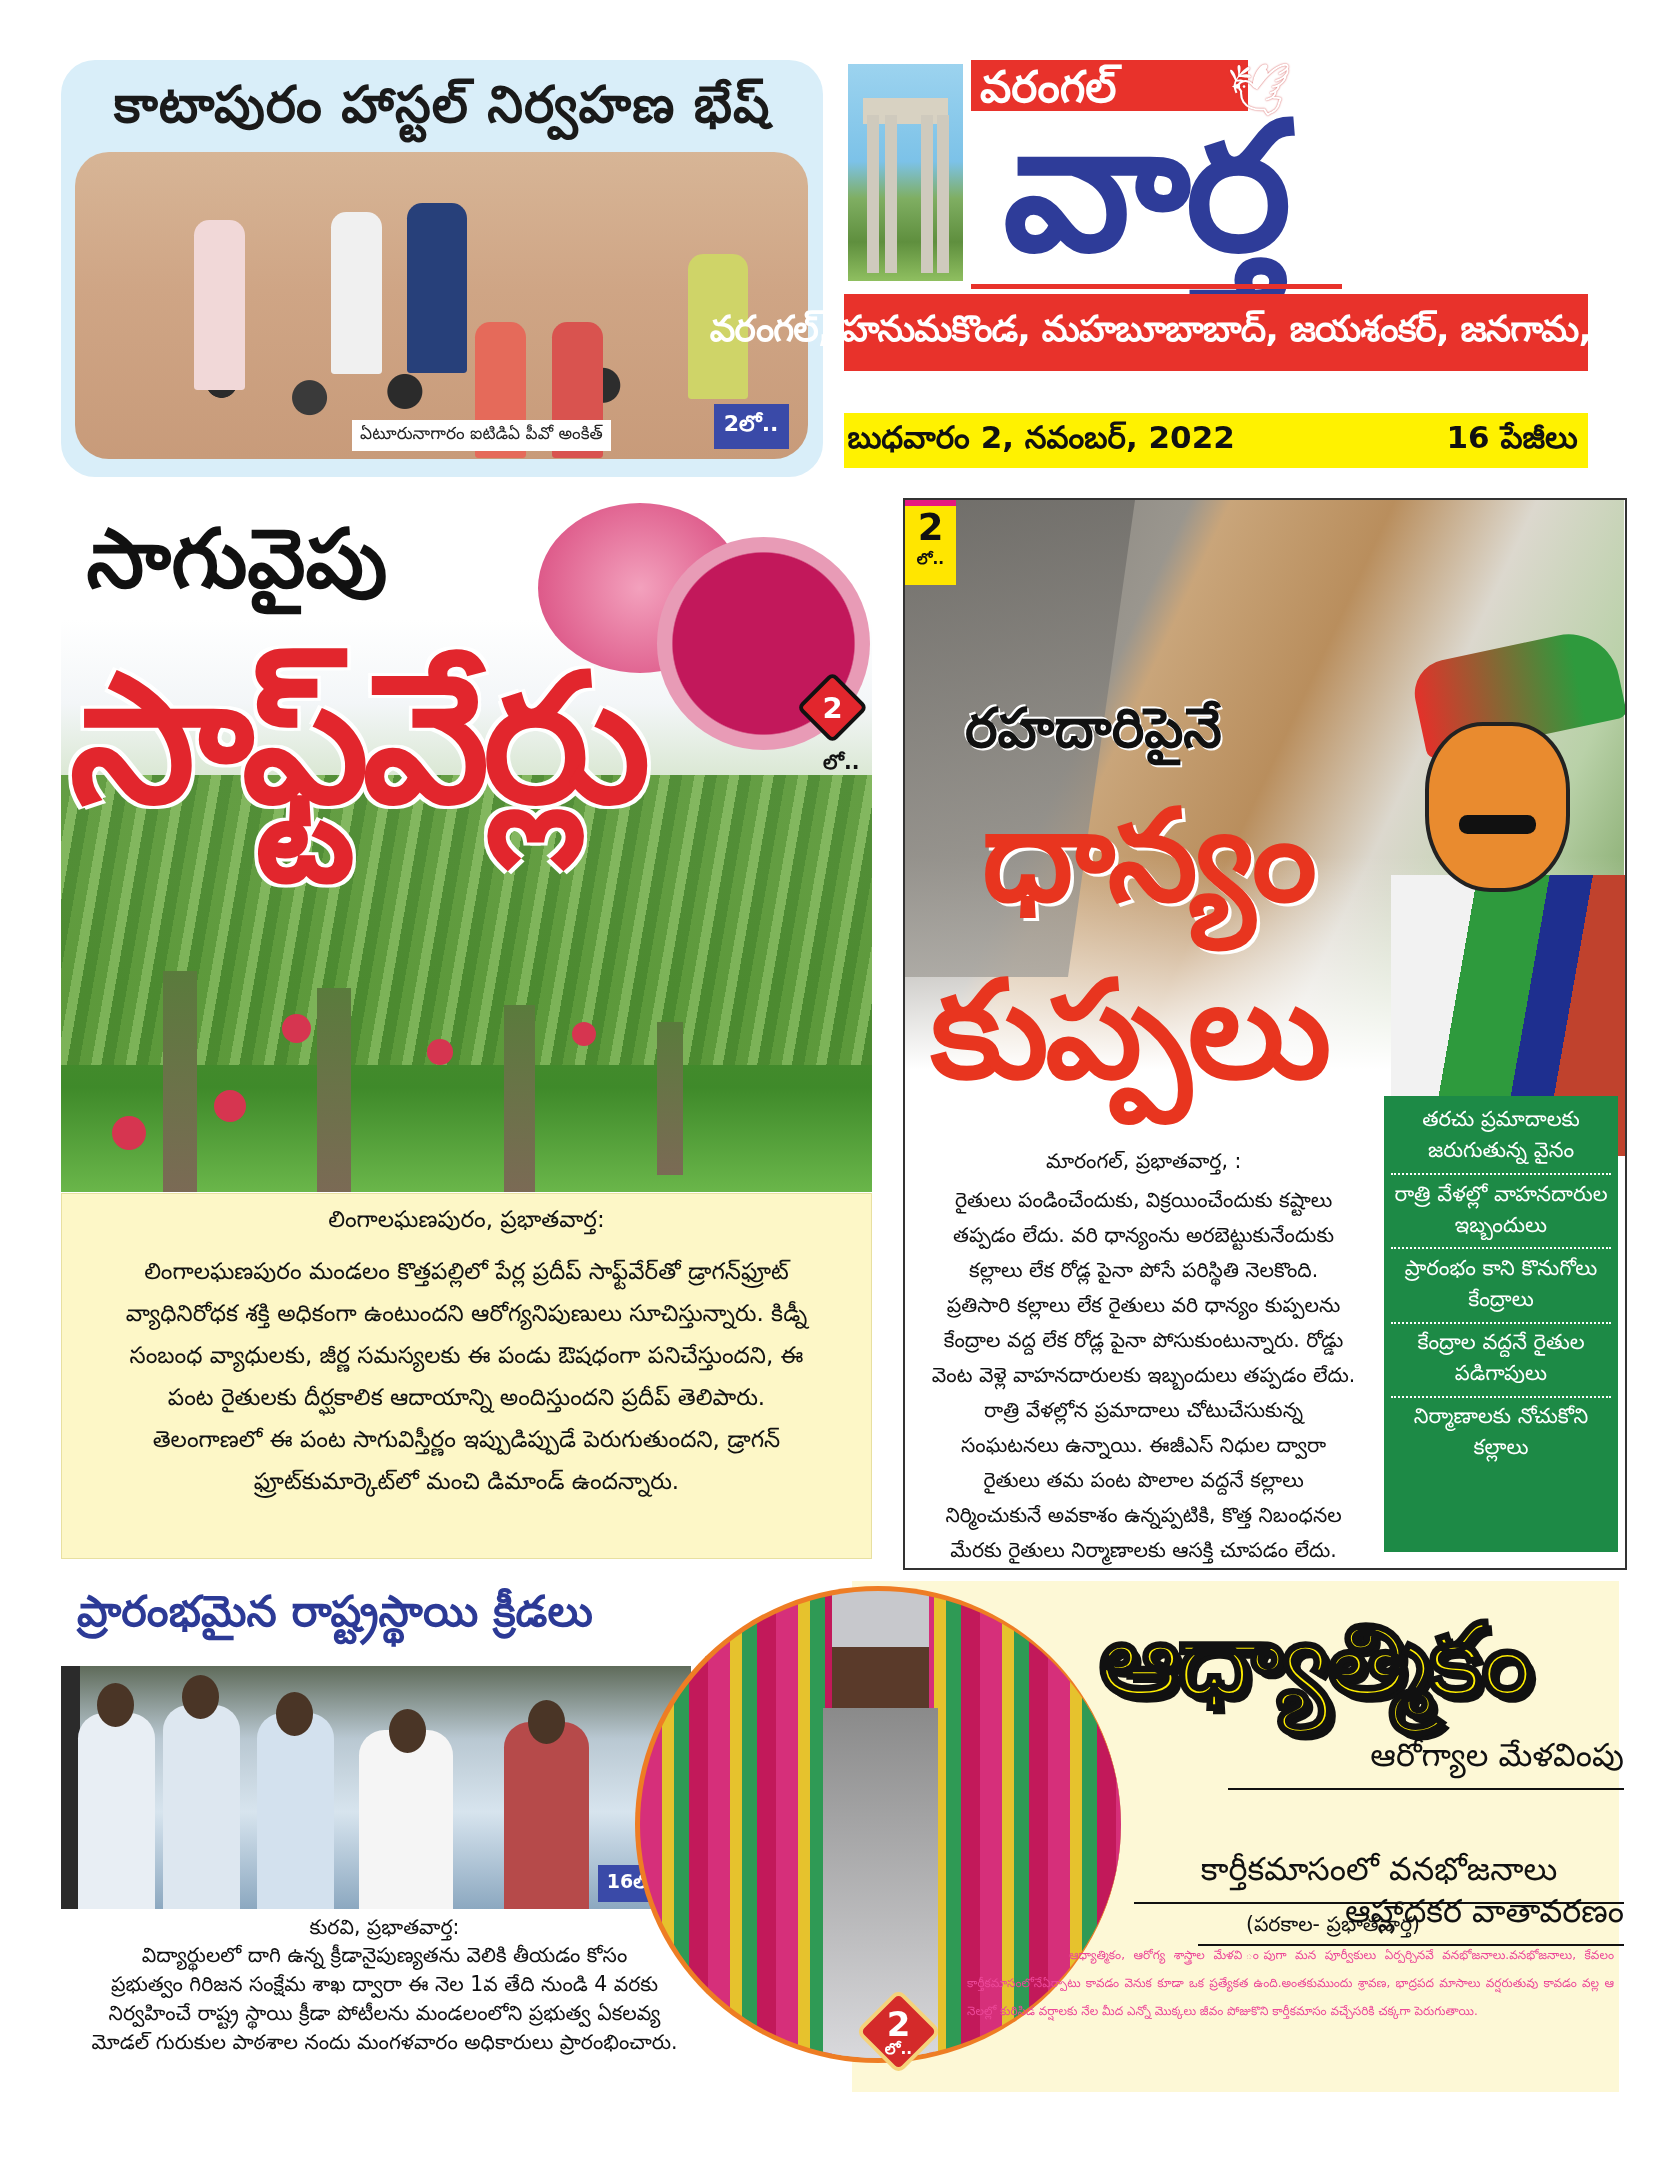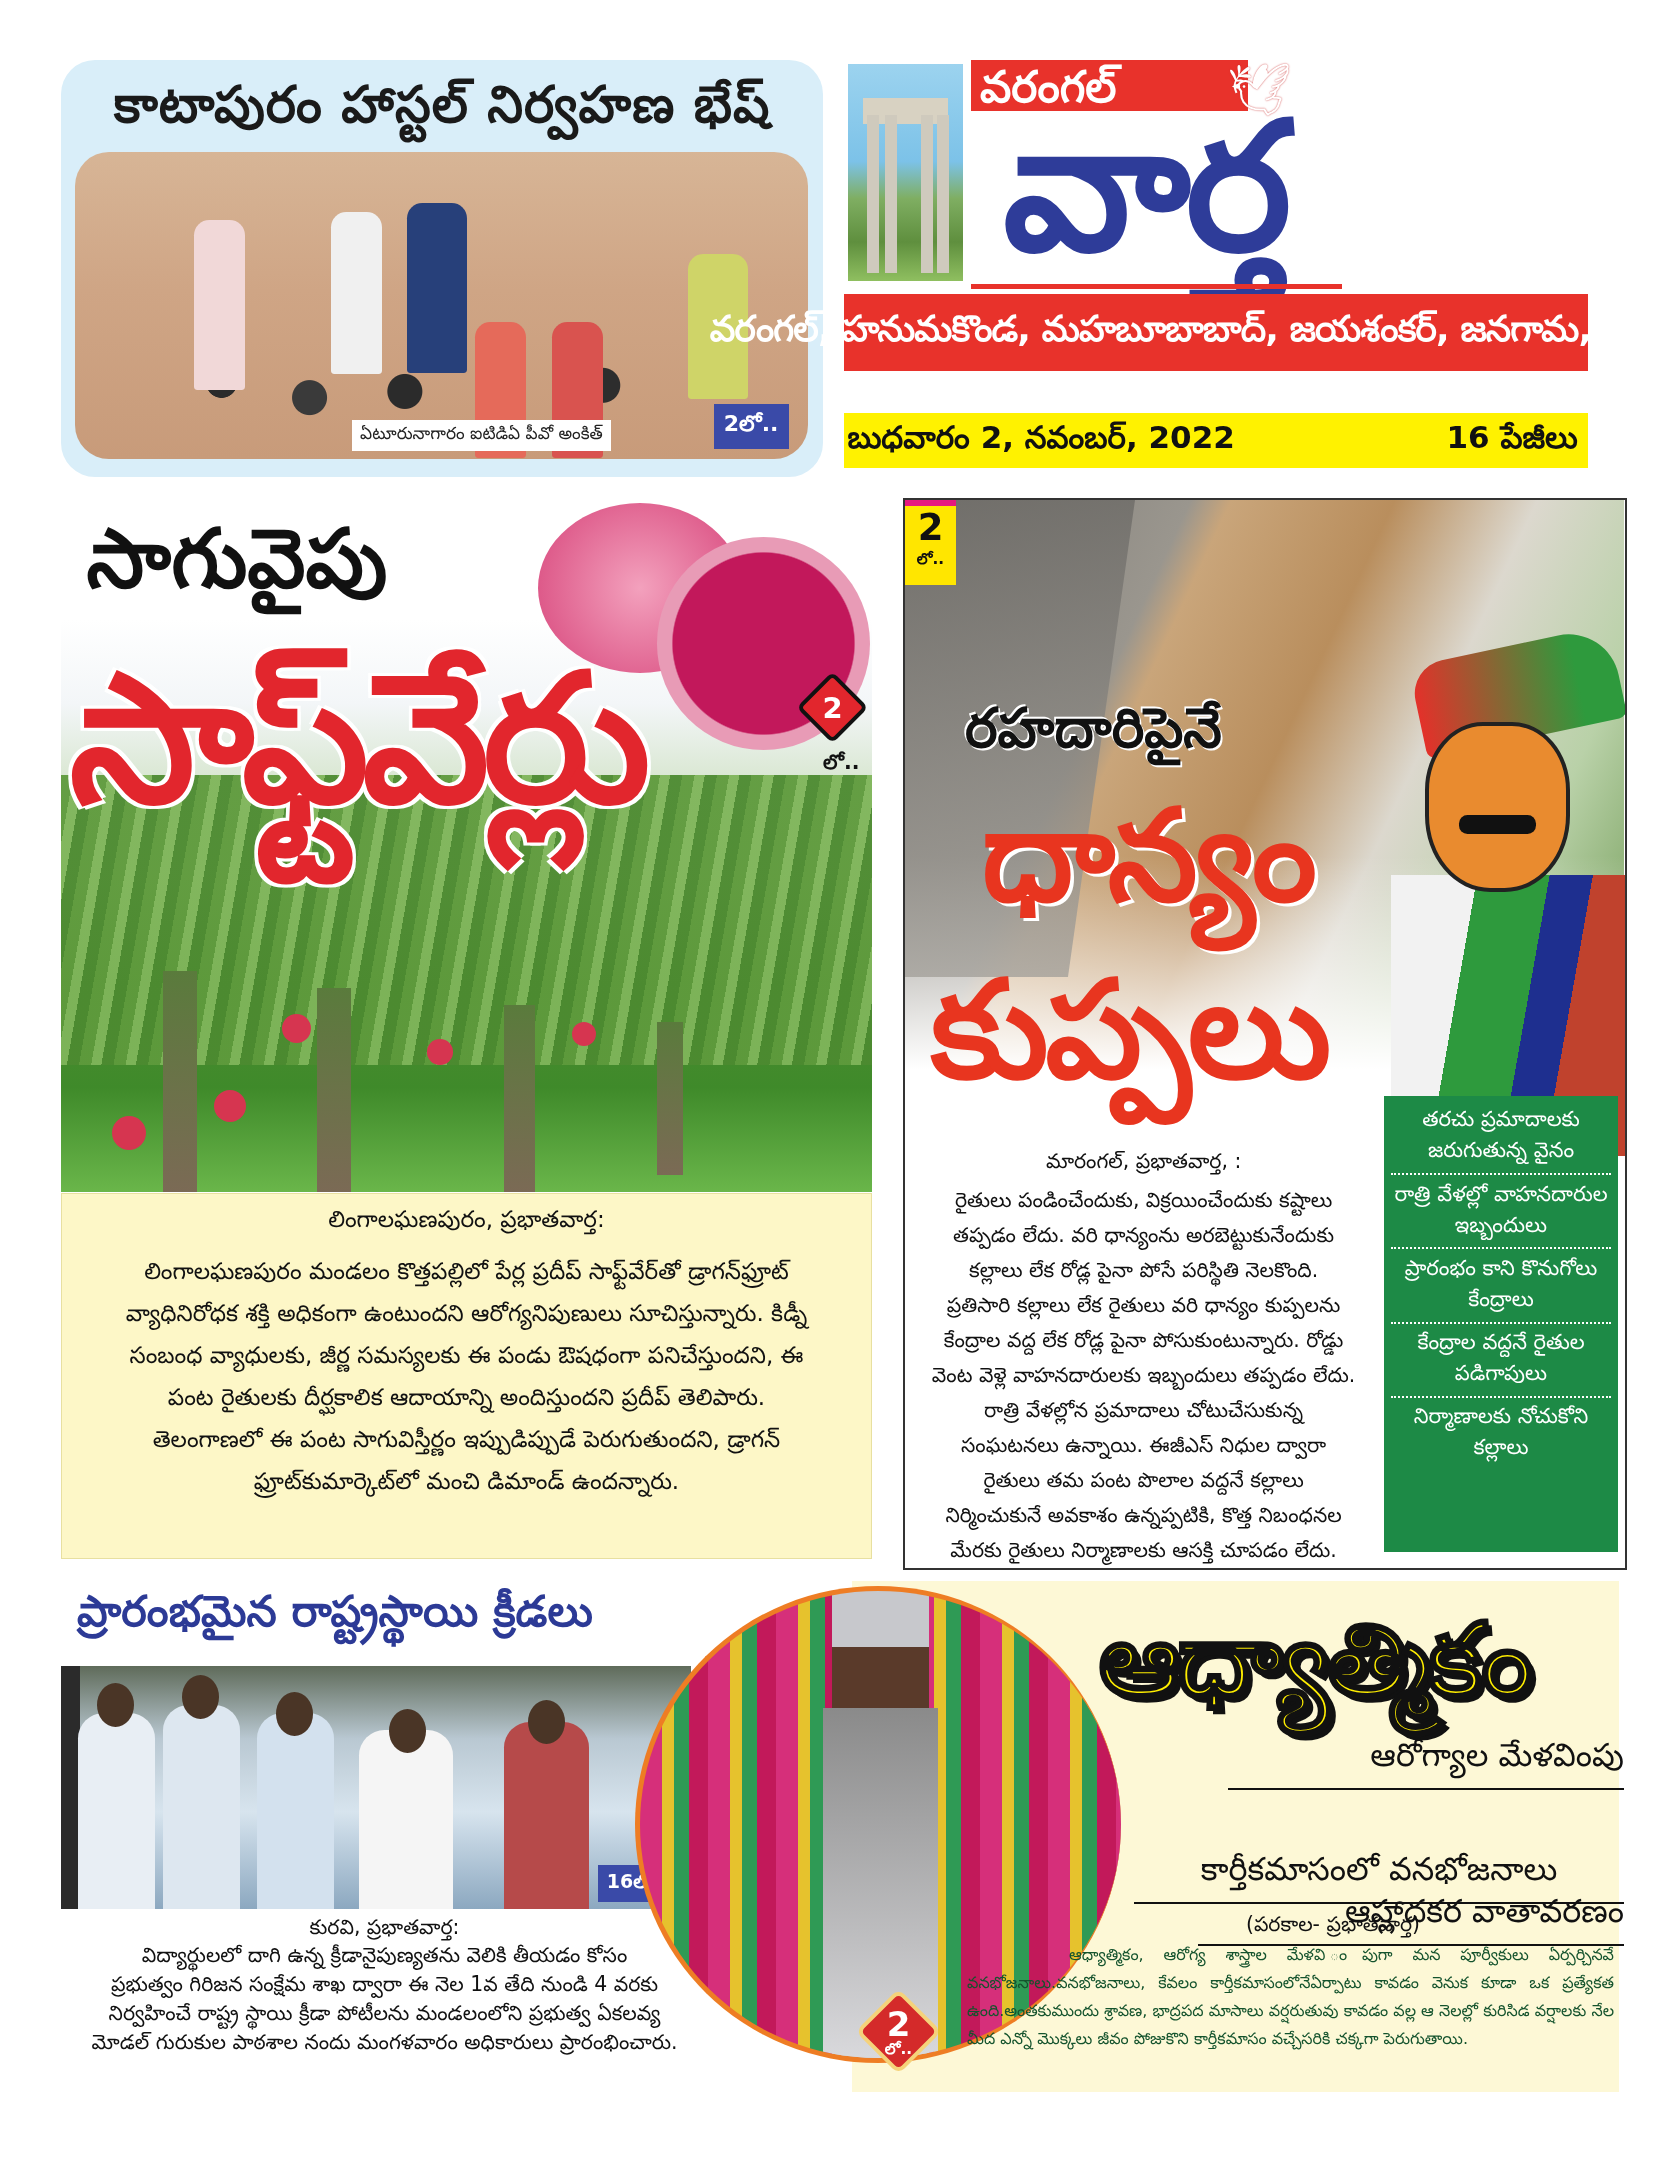--- a/index.html
+++ b/index.html
@@ -107,21 +107,21 @@
   .temple-badge .num { position: absolute; left: 0; right: 0; top: 15.3px; text-align: center; color: #fff; font-weight: bold; font-size: 34px; }
   .temple-badge .lo { position: absolute; left: 0; right: 0; top: 51px; text-align: center; color: #fff; font-weight: bold; font-size: 15.3px; }
 
   .spirit-title { left: 1099px; top: 1601px; font-size: 101px; font-weight: bold; color: #ffee00; -webkit-text-stroke: 3.4px #111; text-shadow: 5.1px 5.1px 0 #111; letter-spacing: -1.7px; white-space: nowrap; }
   .spirit-sub { right: 51px; font-size: 32px; color: #111; text-align: right; padding-bottom: 6.8px; border-bottom: 2.6px solid #111; }
   .spirit-sub.s1 { top: 1736px; width: 396px; }
   .spirit-sub.s2 { top: 1892px; width: 426px; }
   .spirit-sub.s3 { top: 1850px; width: 490px; text-align: center; }
   .spirit-body { left: 967px; top: 1912px; width: 647px; }
   .spirit-body .dateline { font-size: 20.4px; text-align: center; color: #111; margin-left: 85px; }
-  .spirit-body p { font-size: 16px; line-height: 28px; color: #14532d; text-align: justify; text-indent: 102px; }
+  .spirit-body p { font-size: 12px; line-height: 28px; color: #ec4899; text-align: justify; text-indent: 102px; }
 </style>
 </head>
 <body>
 
 <div class="abs teaser">
   <div class="teaser-title">కాటాపురం హాస్టల్ నిర్వహణ భేష్</div>
   <div class="teaser-photo">
     <div class="figure" style="left:332px;top:51px;width:60px;height:170px;background:#27407a;"></div>
     <div class="figure" style="left:256px;top:60px;width:51px;height:162px;background:#f0f0f0;"></div>
     <div class="figure" style="left:119px;top:68px;width:51px;height:170px;background:#f1d8d8;"></div>

